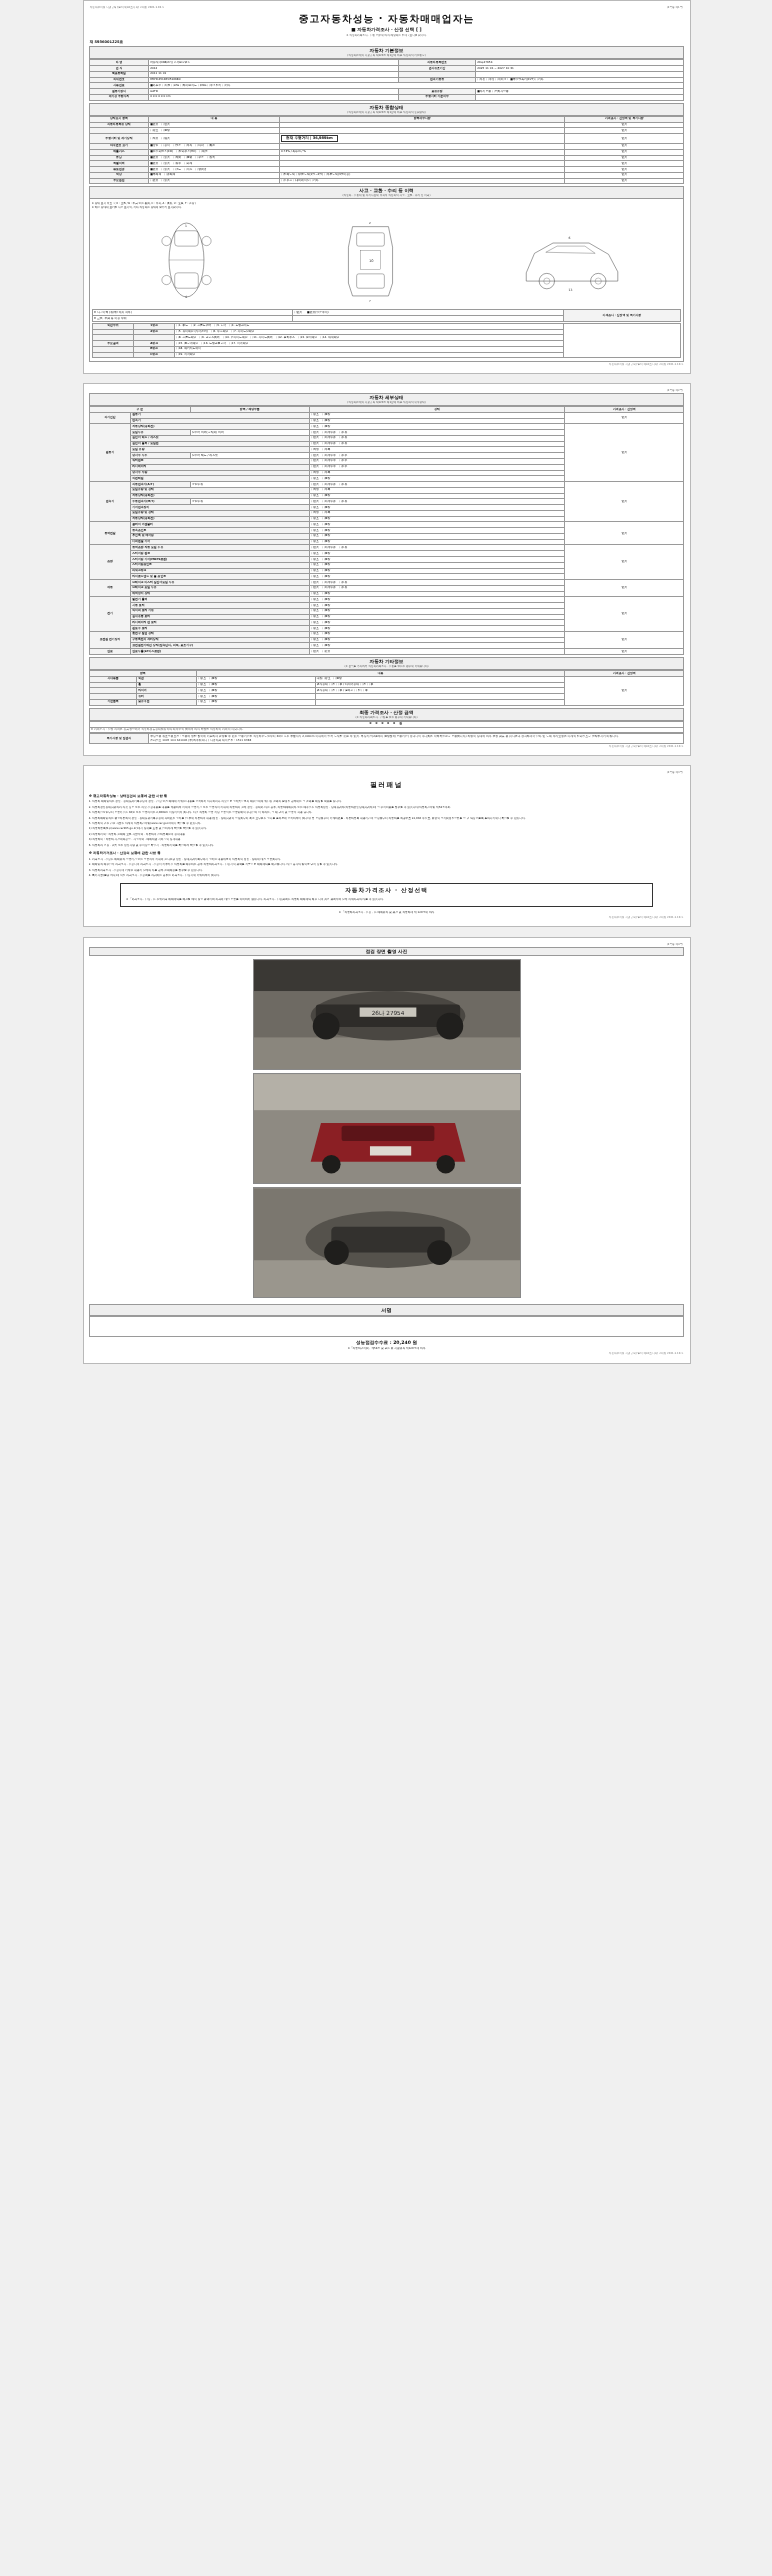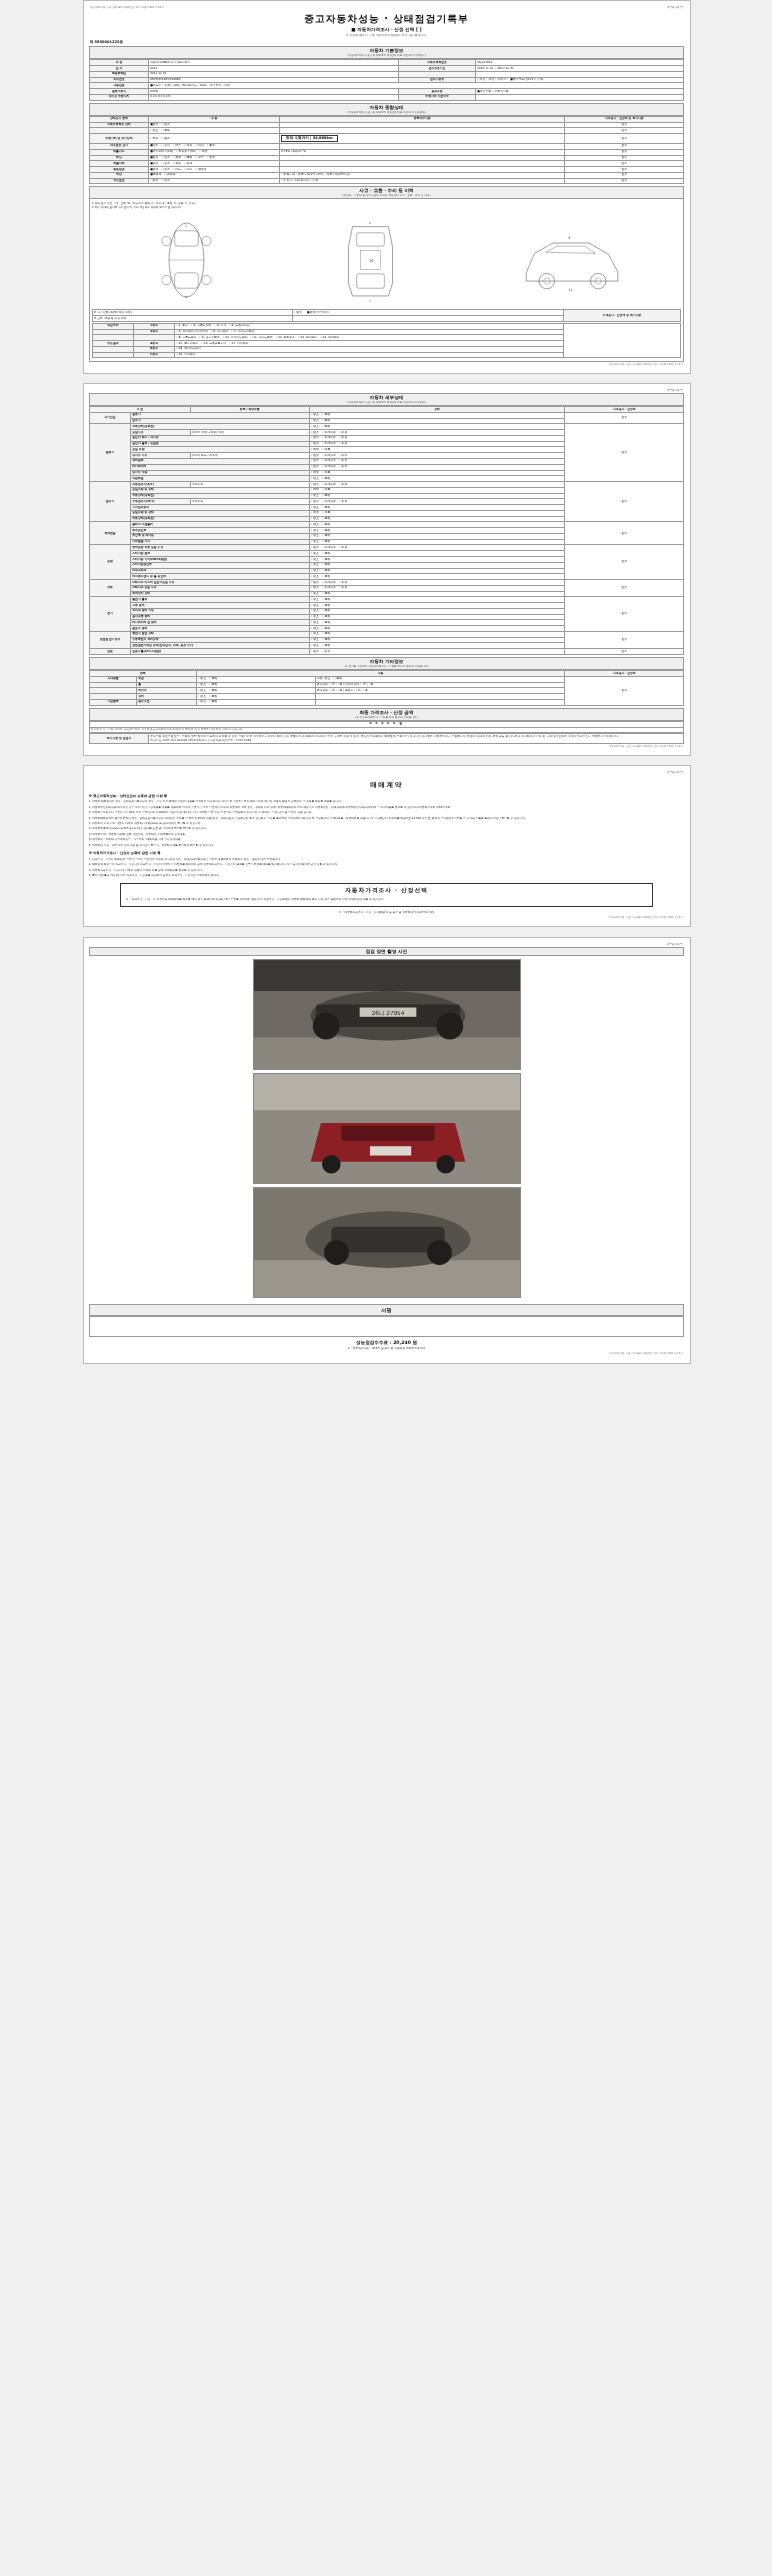--- a/index.html
+++ b/index.html
@@ -197,21 +197,21 @@
 <body>
 
 <div class="page">
 
   <div class="sheet">
     <div class="topbar">
       <span>자동차관리법 시행규칙 [별지 제82호서식] &lt;개정 2021.1.19.&gt;</span>
       <span>(4쪽중 제1쪽)</span>
     </div>
 
-    <div class="doc-title">중고자동차성능 · 상태점검기록부</div>
+    <div class="doc-title">중고자동차성능 · 자동차매매업자는</div>
     <div class="doc-sub">■ 자동차가격조사 · 산정 선택 [ ]</div>
     <div class="doc-sub2">※ 자동차가격조사 · 산정 여부에 따라 해당되는 칸에 √표시를 합니다.</div>
     <div class="docnum">제 5936001225호</div>
 
     <div class="band">
       <span>자동차 기본정보</span>
       <span class="band-sub">(자동차관리법 시행규칙 제120조 제1항에 따른 자동차의 기본정보)</span>
     </div>
     <table class="grid">
       <colgroup>
@@ -756,21 +756,21 @@
     </tbody>
       </table>
     <div class="sheet-tagline">자동차관리법 시행규칙 [별지 제82호서식] &lt;개정 2021.1.19.&gt;</div>
   </div>
 
   <div class="sheet">
     <div class="topbar">
       <span></span>
       <span>(4쪽중 제3쪽)</span>
     </div>
-    <div class="disc-title">매매계약</div>
+    <div class="disc-title">필러패널</div>
     <div class="disc-h">※ 중고자동차성능 · 상태점검의 보증에 관한 사항 등</div>
     <div id="disc-s1">
         <div class="disc-p">1. 자동차 매매업자는 성능 · 상태점검기록부상의 성능 · 산정 또한 매매에 기재된 내용을 고지하지 아니하거나 거짓으로 고지함으로써 매수인에게 재산상 손해가 발생한 경우에는 그 손해를 배상할 책임을 집니다.</div>
         <div class="disc-p">2. 자동차성능상태점검자가 거짓 정보 또는 거짓 산정내용을 내용을 제공하여 이에의 보증기간 또는 보증거리 이내에 자동차의 실제 성능 · 상태가 다른 경우, 자동차매매업자 또는 매수인은 자동차성능 · 상태점검자(자동차성능상태점검자)에 그 수리비용을 청구할 수 있습니다(자동차관리법 제58조의4).</div>
         <div class="disc-p">3. 자동차인도일부터 보증기간은 30일 또는 보증거리는 2,000km 이상이어야 합니다. 다만 자동차 보증 이상 보증되는 보증업체의 수강인의 이 하자는, 그 밖 권리 및 보증이 적용 됩니다.</div>
         <div class="disc-p">4. 자동차매매업자는 중고자동차의 성능 · 상태점검기록부상에 적혀있는 고지를 한 후에 자동차의 내용(성능 · 상태점검의 보장합부터 최초 교부받은 고시를 올바르게 고지하여야 합니다) 등 보장합부터 기재하였을 · 자동차등록 내용기관의 보장합부터 자동차를 차량번호 22,036 주신호, 법령의 보기법령한보험을 보 관 약정고를록 올바시기에서 확인할 수 있습니다.</div>
         <div class="disc-p">5. 자동차의 관련 관련 사항은 아래의 자동차관리법(www.car.go.kr)에서 확인할 수 있습니다.</div>
         <div class="disc-p">   1) 자동차등록원부(www.car365.go.kr)에서 상세를 요청 및 안마아래 확인할 확인할 수 있습니다.</div>
         <div class="disc-p">   2) 자동차이력 : 자동차 실매매 교환 사항이력 · 자동차의 신차등록일의 상세내용</div>
         <div class="disc-p">   3) 자동차의 : 자동차 사전계약정보 · 사고이력 · 매매대행 서비스의 상세내용</div>

